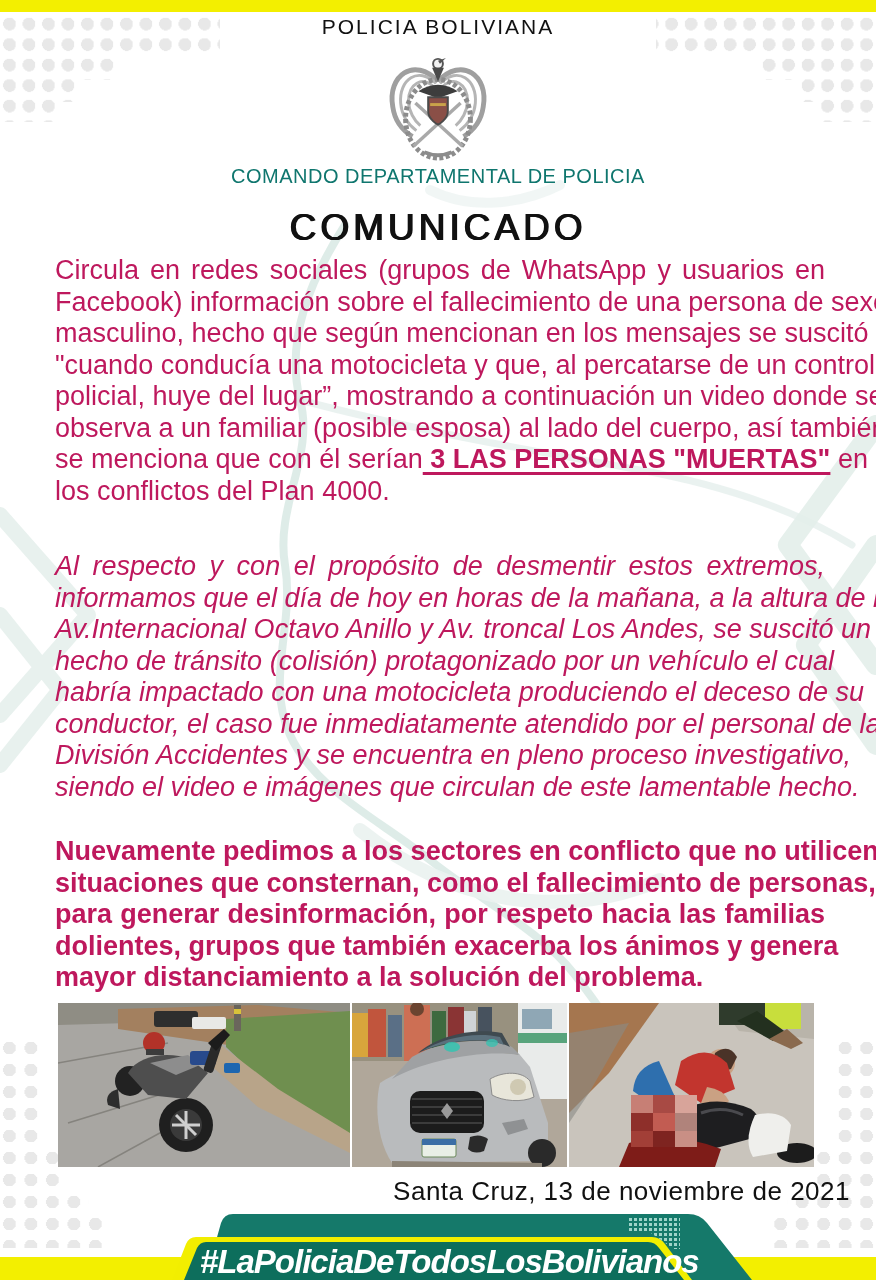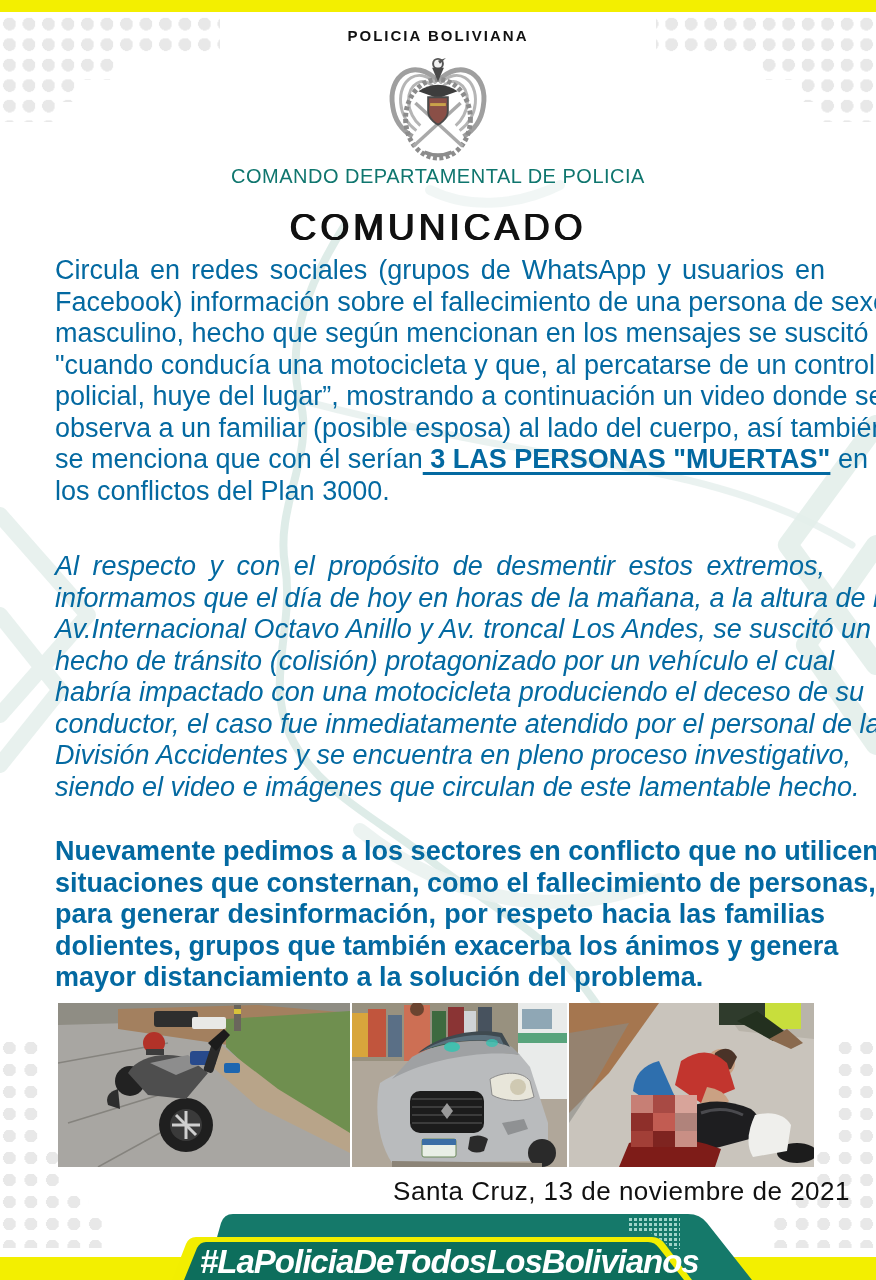--- a/index.html
+++ b/index.html
@@ -27,27 +27,27 @@
   .dots-tr{right:0;top:14px;width:220px;height:108px;transform:scaleX(-1);
     clip-path:polygon(0 0,220px 0,220px 44px,118px 44px,118px 66px,76px 66px,76px 88px,55px 88px,55px 108px,0 108px);}
   .dots-b{background-size:21.5px 22px;width:110px;height:210px;top:1038px;
     clip-path:polygon(0 0,45px 0,45px 110px,67px 110px,67px 154px,89px 154px,89px 176px,110px 176px,110px 210px,0 210px);}
   .dots-bl{left:0;}
   .dots-br{right:0;transform:scaleX(-1);}
   
   .watermark{left:0;top:0;z-index:0;pointer-events:none;}
   
   .header{left:0;top:0;width:876px;text-align:center;z-index:2;}
-  .title-top{position:absolute;top:27px;width:100%;font-size:15px;font-weight:bold;letter-spacing:2px;}
+  .title-top{position:absolute;top:15px;width:100%;font-size:21px;font-weight:normal;letter-spacing:2px;}
   .emblem{position:absolute;top:52px;left:50%;transform:translateX(-50%);}
   .org{position:absolute;top:165px;width:100%;font-size:20px;line-height:23px;color:#0f766e;letter-spacing:0.5px;}
   .doc-title{position:absolute;top:207px;width:100%;font-size:37px;font-weight:normal;letter-spacing:4px;
     text-shadow:0.9px 0 0 currentColor,-0.5px 0 0 currentColor;}
   
-  .para{position:absolute;left:55px;width:770px;font-size:27px;color:#0369a1;z-index:2;}
+  .para{position:absolute;left:55px;width:770px;font-size:27px;color:#be185d;z-index:2;}
   .para.bold{font-weight:bold;}
   .para .line{height:31.5px;line-height:31.5px;text-align:justify;text-align-last:justify;white-space:nowrap;}
   .para .line.last{text-align-last:left;}
   .p1{top:255px;} .p2{top:551px;font-style:italic;} .p3{top:836px;}
   .u-bold{font-weight:bold;text-decoration:underline;text-decoration-thickness:2.5px;text-underline-offset:4px;}
   
   .photos{left:58px;top:1003px;width:758px;height:164px;display:flex;gap:2px;z-index:2;}
   .photo{height:164px;overflow:hidden;flex:none;}
   
   .date-line{top:1176px;right:26px;font-size:26px;font-weight:normal;letter-spacing:0.5px;z-index:2;}
@@ -122,21 +122,21 @@
 </div>
 
 <div class="abs para p1">
     <div class="line">Circula en redes sociales (grupos de WhatsApp y usuarios en</div>
     <div class="line">Facebook) información sobre el fallecimiento de una persona de sexo</div>
     <div class="line">masculino, hecho que según mencionan en los mensajes se suscitó</div>
     <div class="line">"cuando conducía una motocicleta y que, al percatarse de un control</div>
     <div class="line">policial, huye del lugar”, mostrando a continuación un video donde se</div>
     <div class="line">observa a un familiar (posible esposa) al lado del cuerpo, así también</div>
     <div class="line"><span>se menciona que con él serían</span><span class="u-bold"> 3 LAS PERSONAS "MUERTAS"</span><span> en</span></div>
-    <div class="line last">los conflictos del Plan 3000.</div>
+    <div class="line last">los conflictos del Plan 4000.</div>
   </div>
 <div class="abs para p2">
     <div class="line">Al respecto y con el propósito de desmentir estos extremos,</div>
     <div class="line">informamos que el día de hoy en horas de la mañana, a la altura de la</div>
     <div class="line">Av.Internacional Octavo Anillo y Av. troncal Los Andes, se suscitó un</div>
     <div class="line">hecho de tránsito (colisión) protagonizado por un vehículo el cual</div>
     <div class="line">habría impactado con una motocicleta produciendo el deceso de su</div>
     <div class="line">conductor, el caso fue inmediatamente atendido por el personal de la</div>
     <div class="line">División Accidentes y se encuentra en pleno proceso investigativo,</div>
     <div class="line last">siendo el video e imágenes que circulan de este lamentable hecho.</div>

